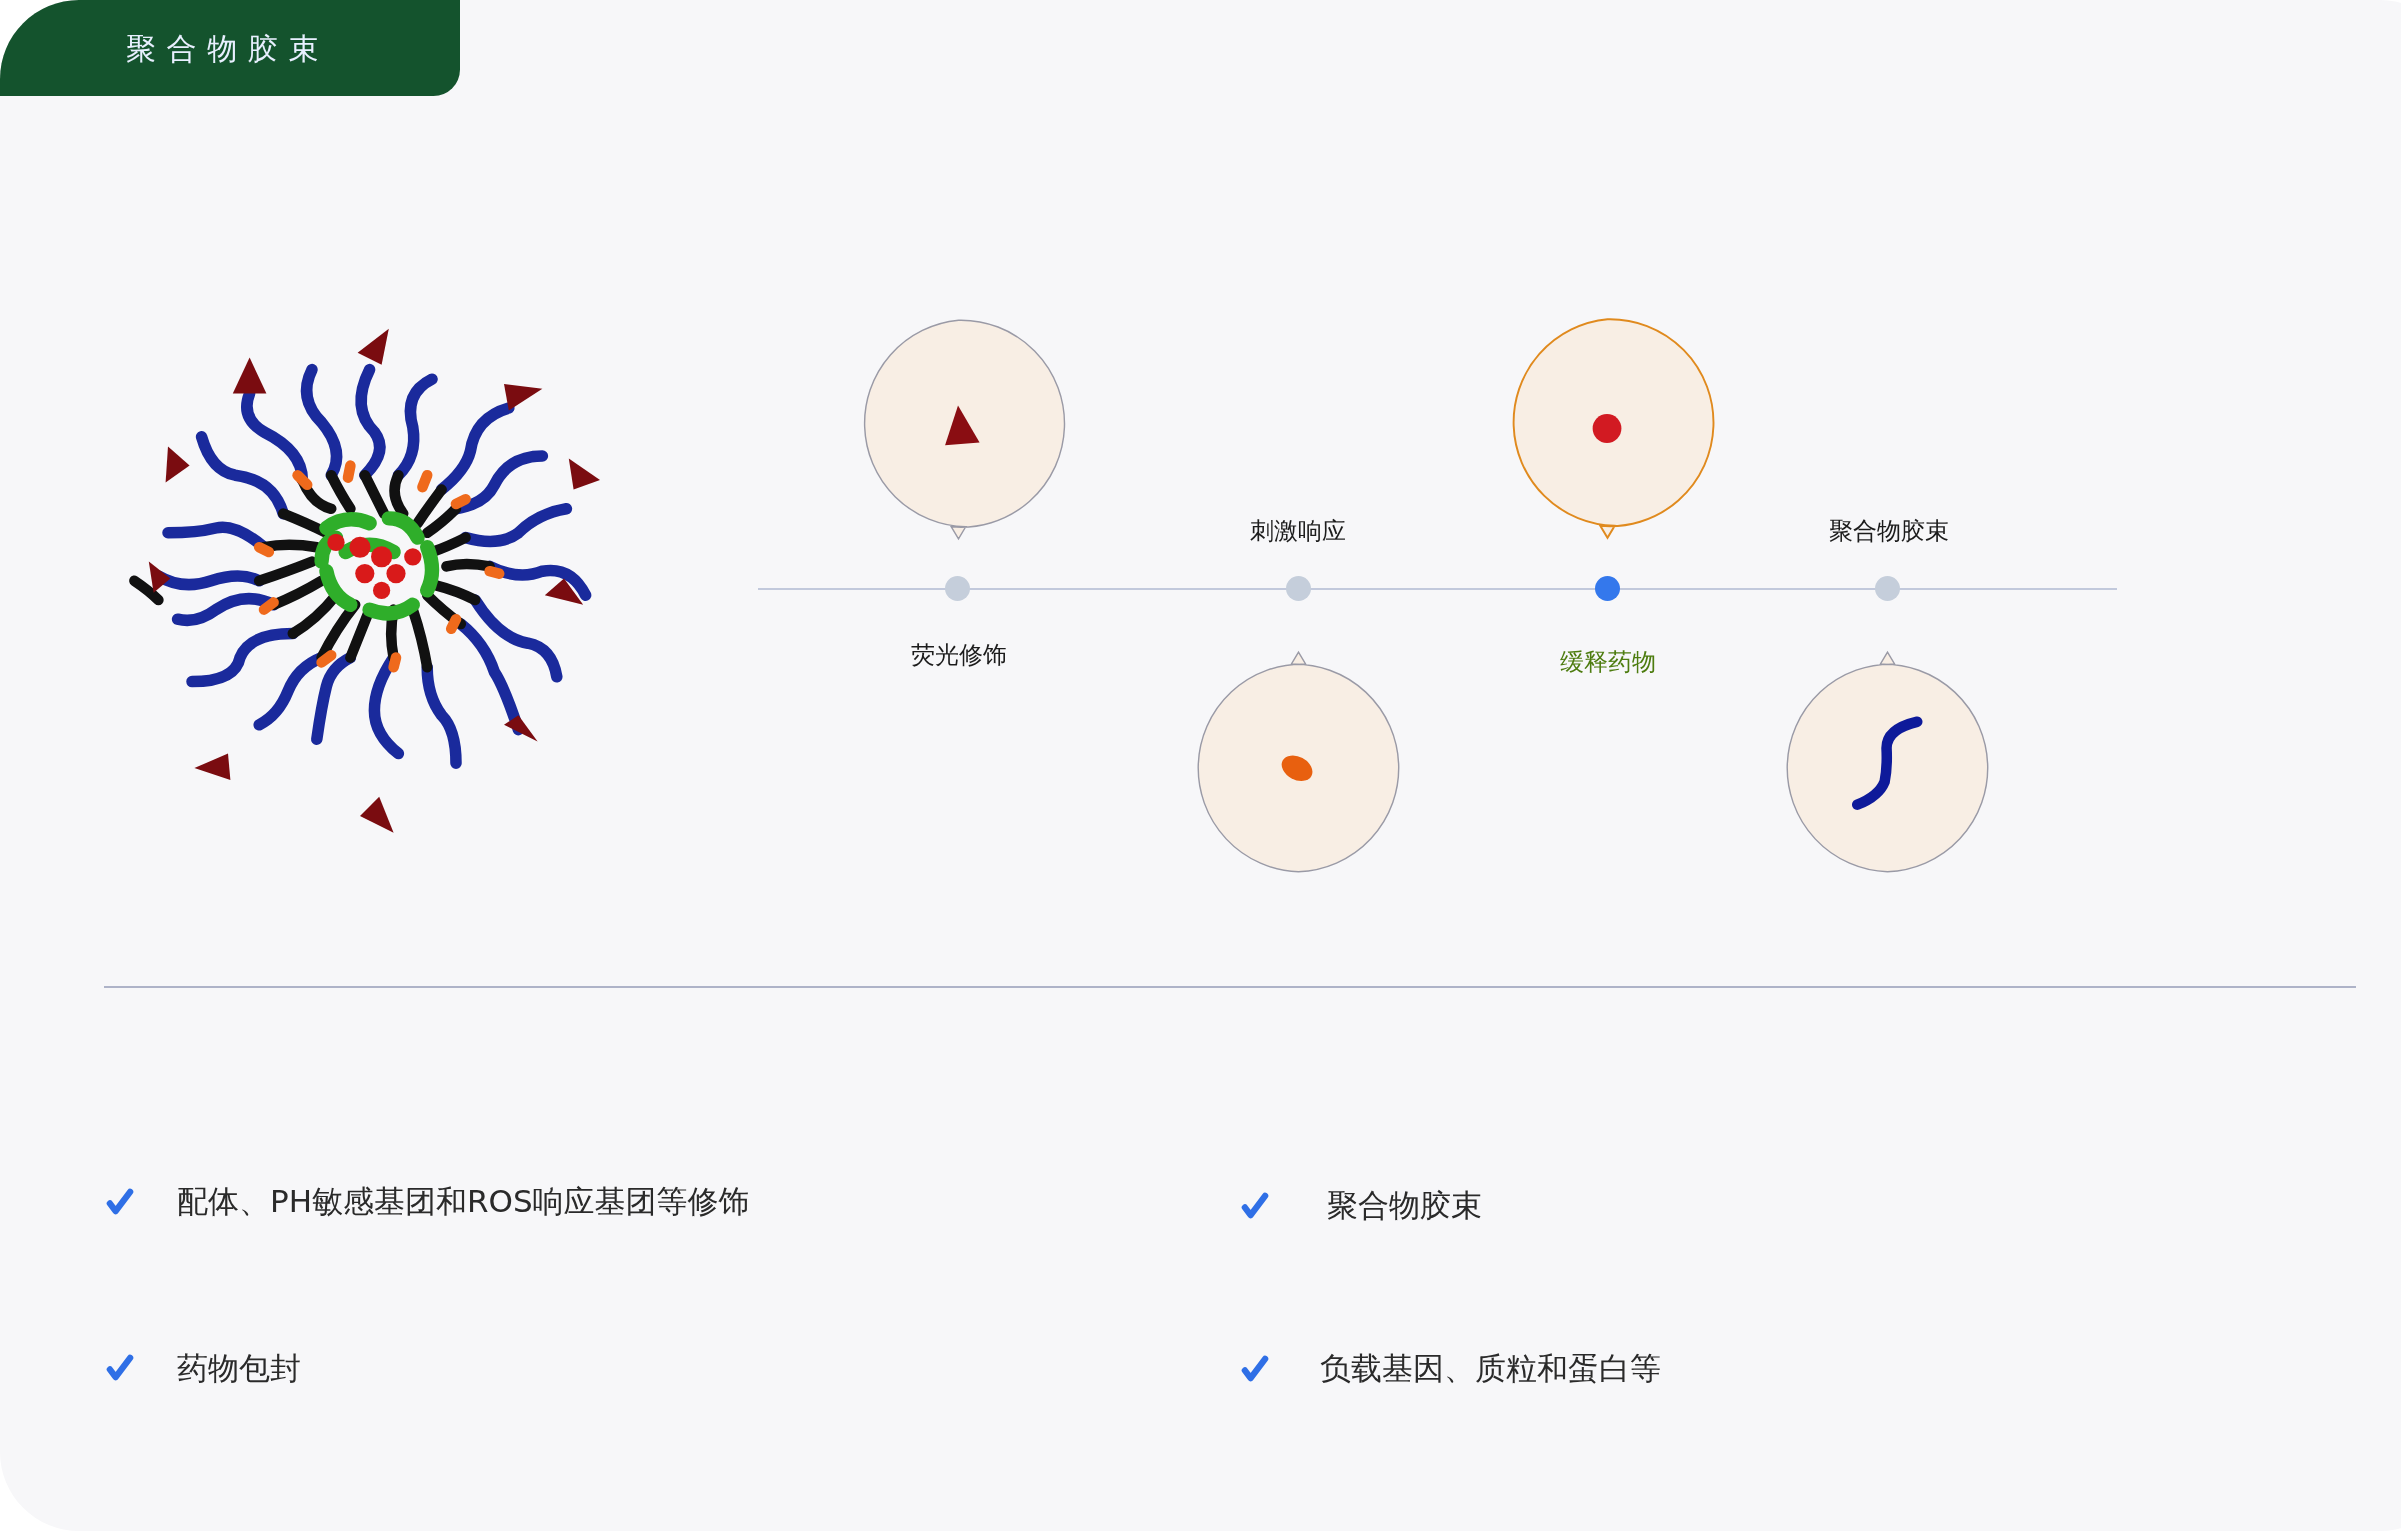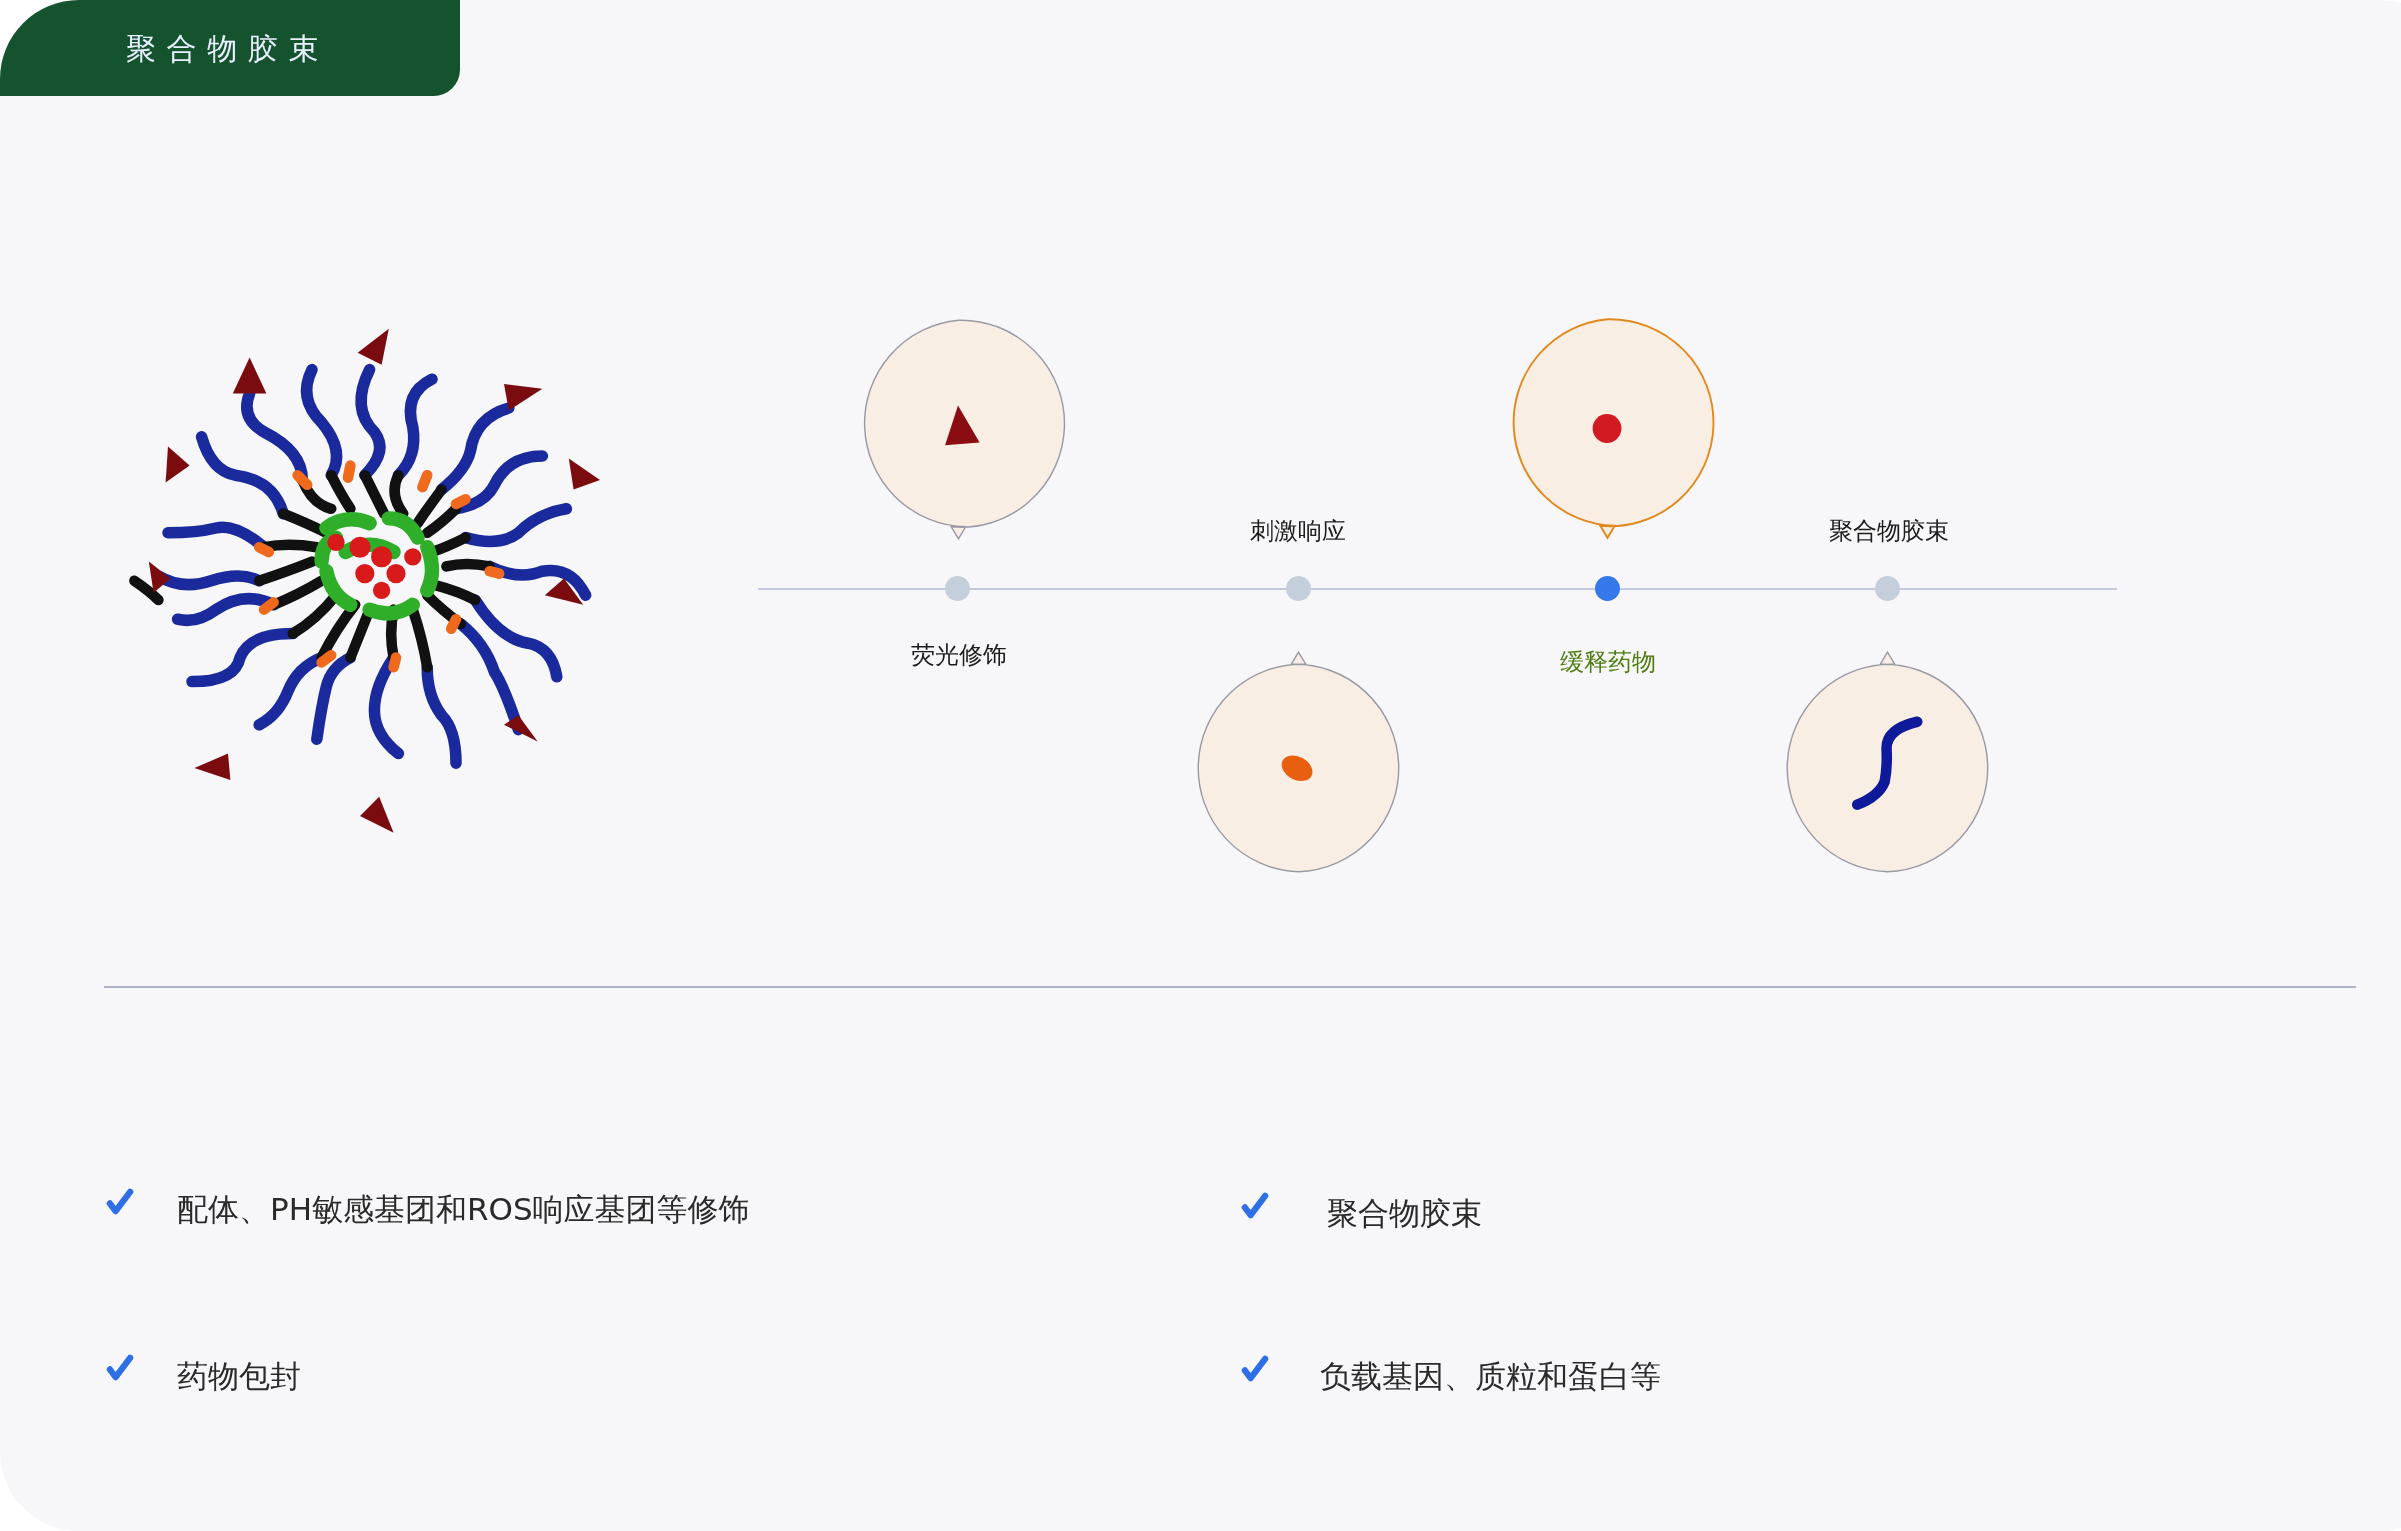--- a/index.html
+++ b/index.html
@@ -16,21 +16,21 @@
   .timeline-line { position: absolute; left: 758px; top: 588px; width: 1359px; height: 1.9px; background: #c2c9dc; }
   .dot { position: absolute; width: 25px; height: 25px; border-radius: 50%; background: #c5cedb; top: 576px; }
   .dot.active { background: #3478ec; }
   .bubble { position: absolute; width: 209px; height: 209px; }
   .bubble svg { position: absolute; left: 0; top: 0; overflow: visible; }
   .step-label { position: absolute; font-size: 24px; line-height: 38px; color: #1c1c1c; white-space: nowrap; transform: translateX(-50%); }
   .step-label.active { color: #4d7c0f; font-weight: normal; }
   .divider { position: absolute; left: 104px; top: 986px; width: 2252px; height: 1.9px; background: #aeb3c8; }
   .heading { position: absolute; left: 97px; top: 1081px; font-size: 42px; line-height: 50px; font-weight: bold; color: #1747a6; white-space: nowrap; letter-spacing: 1px; }
   .check { position: absolute; width: 29px; height: 29px; }
-  .feature-text { position: absolute; font-size: 31px; line-height: 38px; color: #2a2a2a; white-space: nowrap; margin-top: 8px; }
+  .feature-text { position: absolute; font-size: 31px; line-height: 38px; color: #2a2a2a; white-space: nowrap; }
 </style>
 </head>
 <body>
 
 <div class="card">
 
   <div class="tab">
     <span class="tab-label">聚合物胶束</span>
   </div>
 

